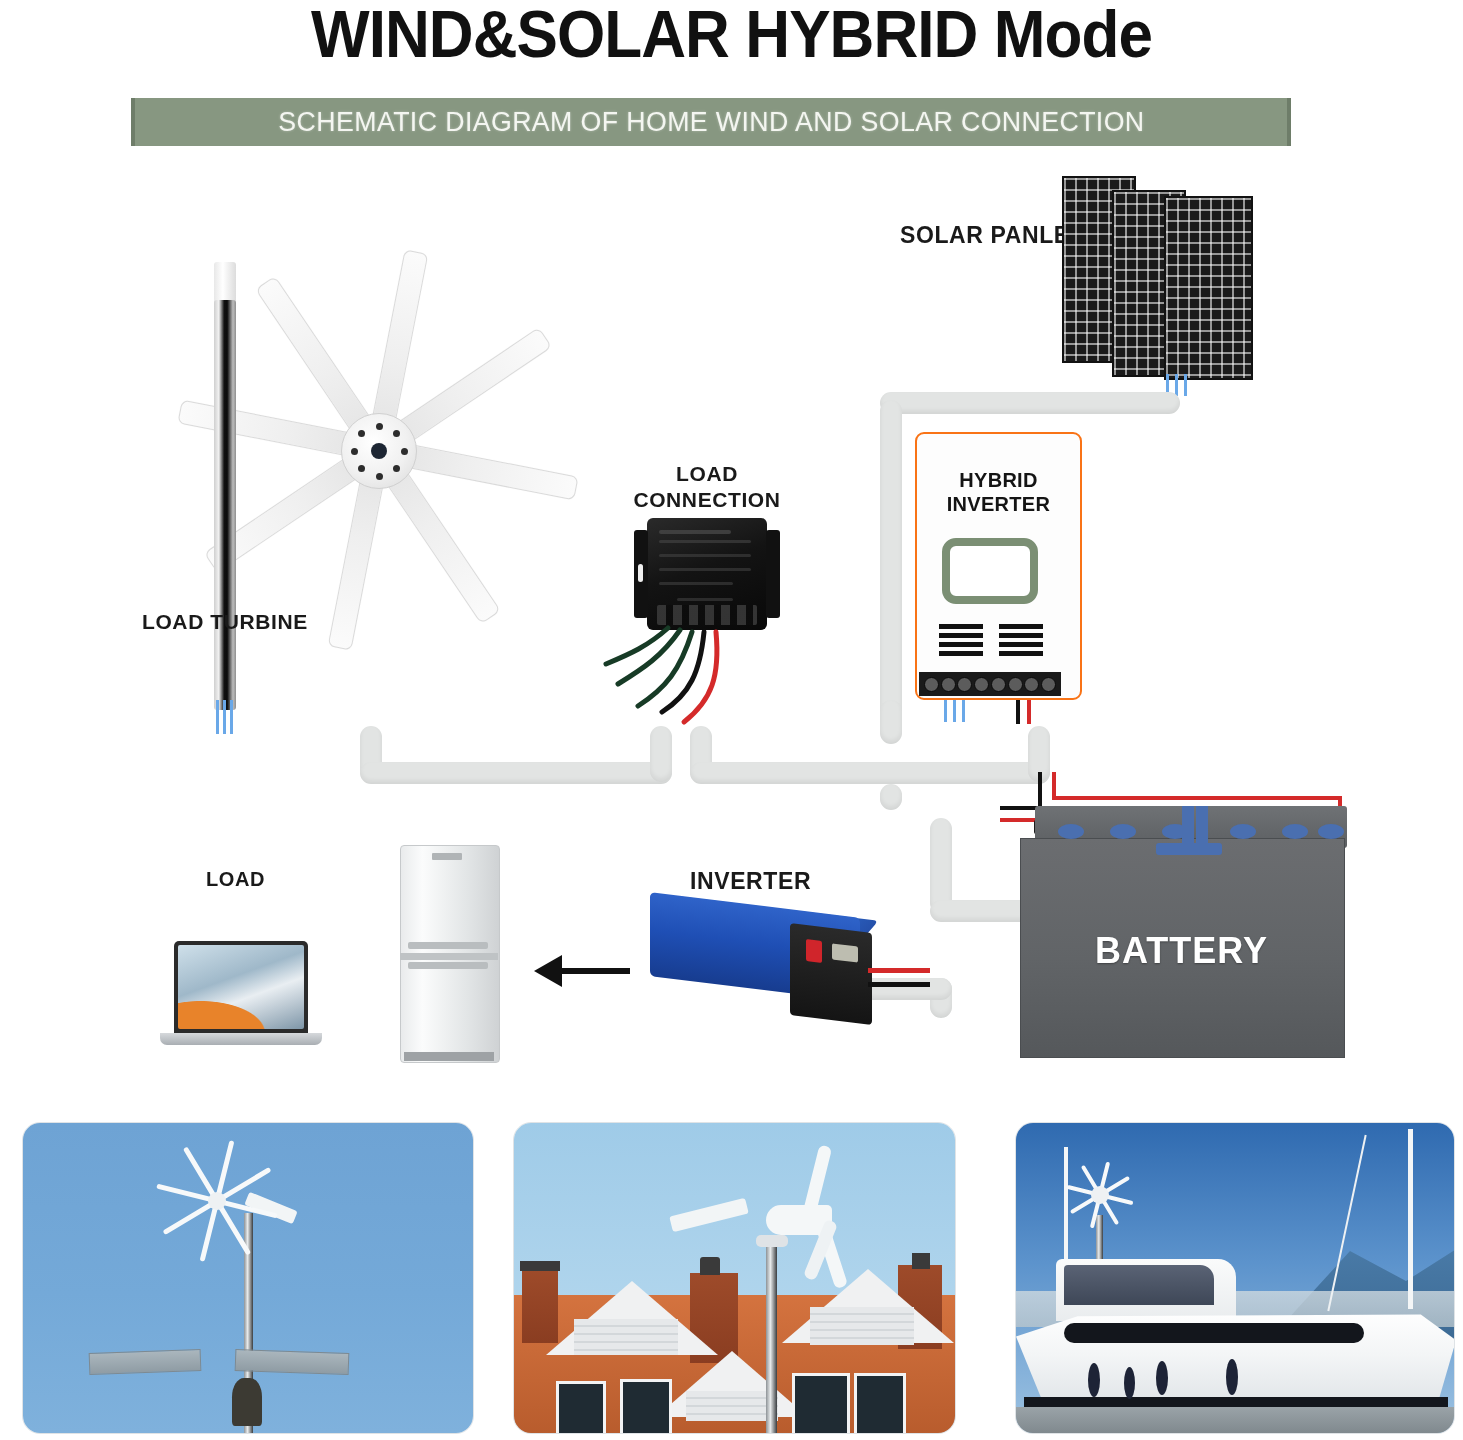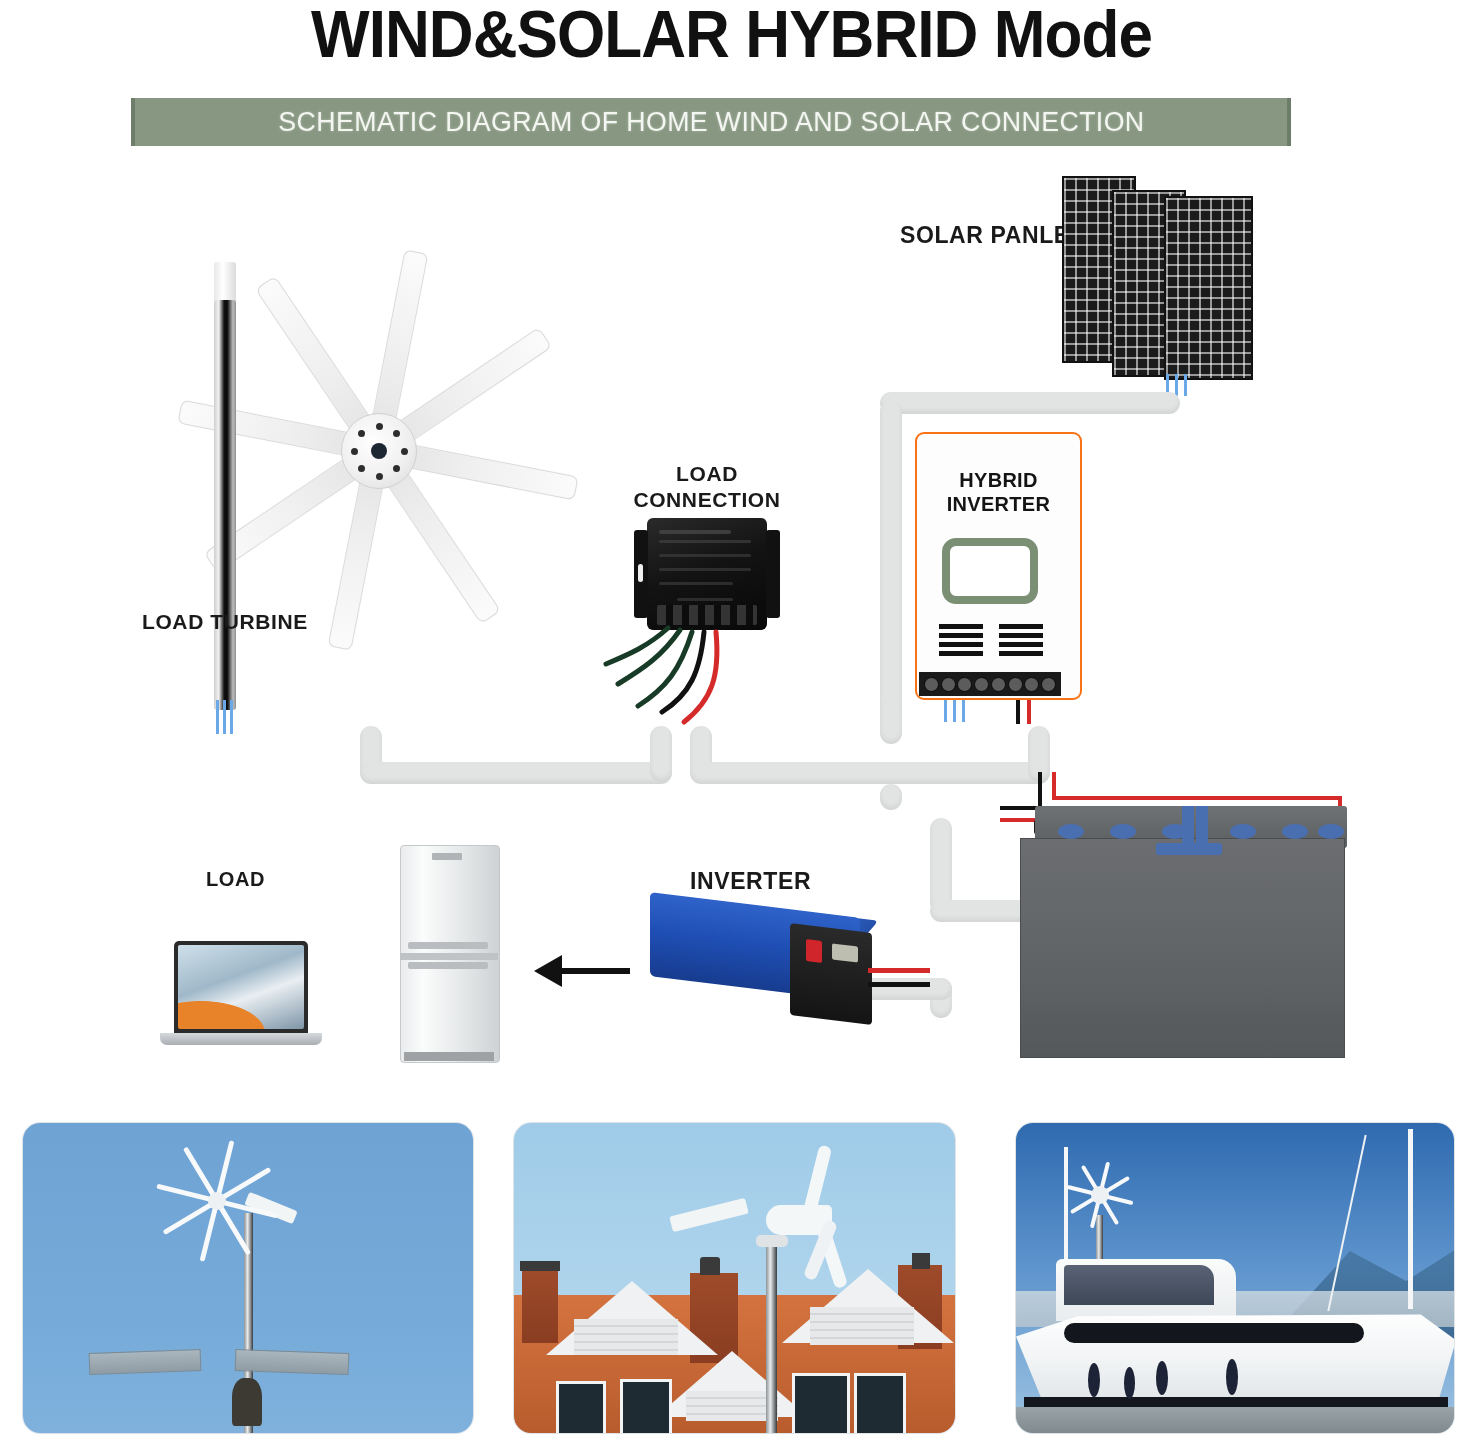--- a/index.html
+++ b/index.html
@@ -378,20 +378,21 @@
   <div class="bat-body"></div>
   <div class="bat-cap" style="left:1058px;top:824px;"></div>
   <div class="bat-cap" style="left:1110px;top:824px;"></div>
   <div class="bat-cap" style="left:1162px;top:824px;"></div>
   <div class="bat-cap" style="left:1230px;top:824px;"></div>
   <div class="bat-cap" style="left:1282px;top:824px;"></div>
   <div class="bat-cap" style="left:1318px;top:824px;"></div>
   <div class="bat-handle-l" style="left:1182px;top:806px;width:12px;height:44px;"></div>
   <div class="bat-handle-r" style="left:1196px;top:806px;width:12px;height:44px;"></div>
   <div class="bat-handle-l" style="left:1156px;top:843px;width:66px;height:12px;border-radius:3px;"></div>
+  <div class="bat-label">BATTERY</div>
 
   <div class="lbl" style="left:690px;top:868px;font-size:23px;">INVERTER</div>
   <div class="inv-top"></div>
   <div class="inv-body"></div>
   <div class="inv-face"></div>
   <div class="inv-switch"></div>
   <div class="inv-disp"></div>
   <div class="wire red" style="left:868px;top:968px;width:62px;height:5px;"></div>
   <div class="wire blk" style="left:868px;top:982px;width:62px;height:5px;"></div>
 

